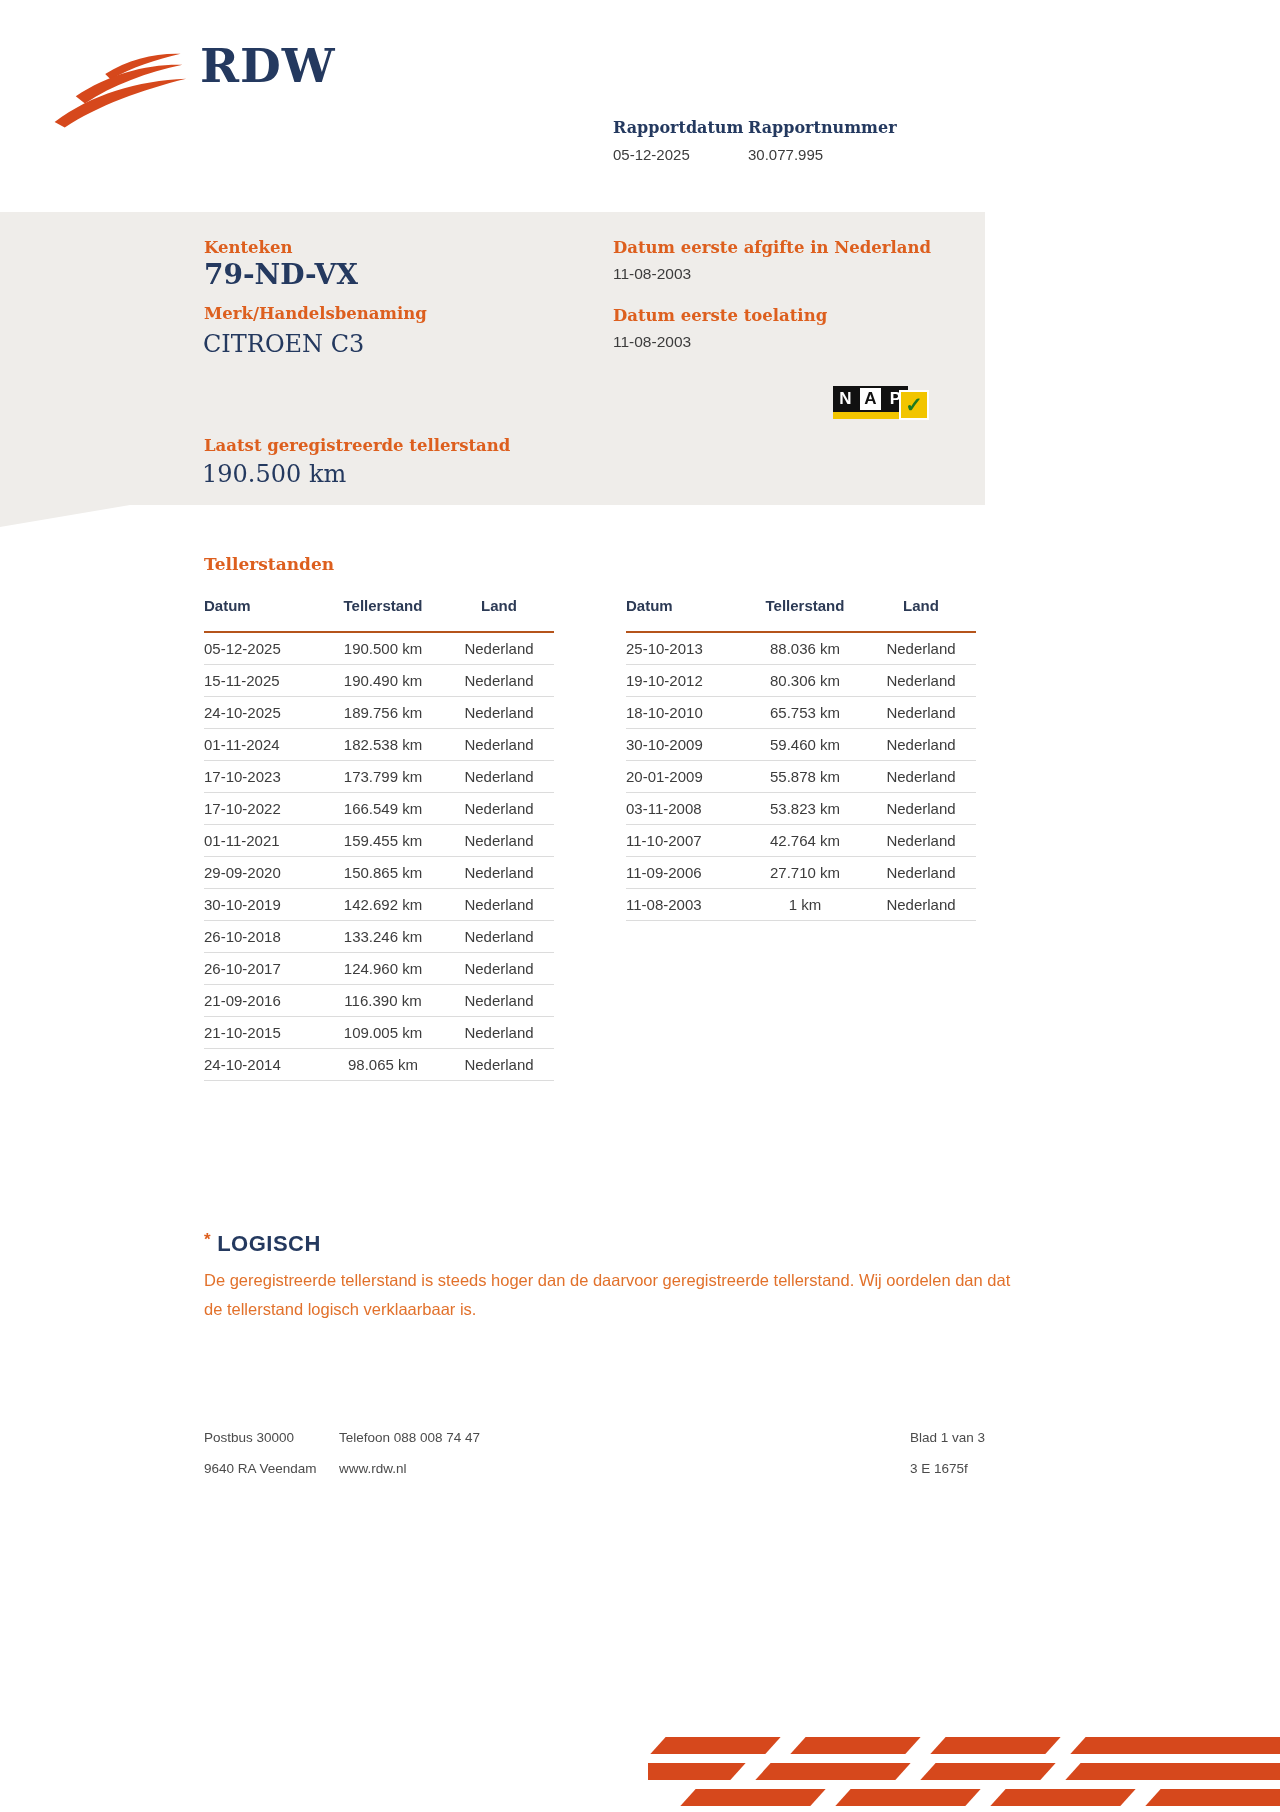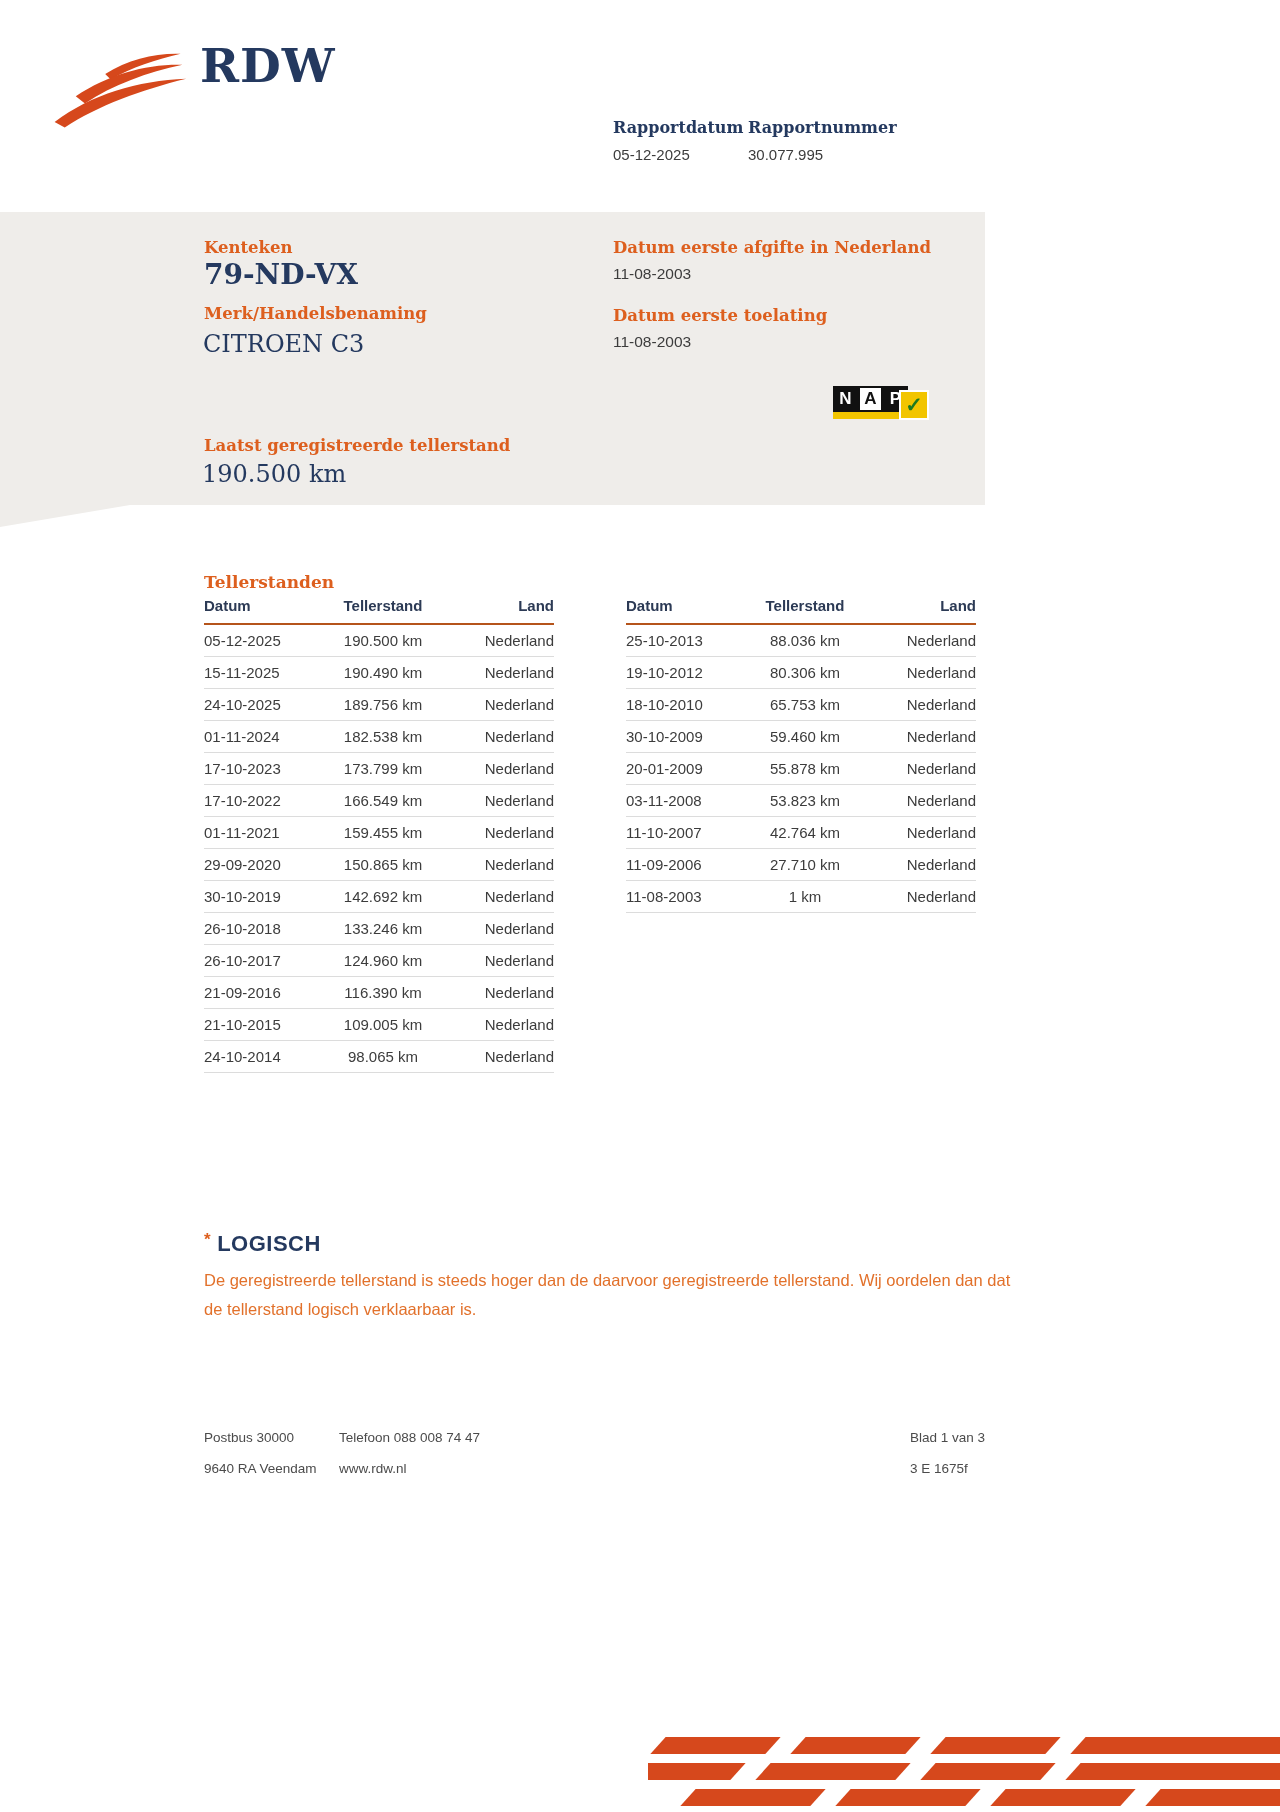--- a/index.html
+++ b/index.html
@@ -79,35 +79,35 @@
   .nap-underline { position:absolute; left:0; top:26px; width:75px; height:7px; background:#F2C500; }
   .nap-check {
     position:absolute; left:66px; top:4px; width:30px; height:30px;
     background:#F2C500; border:2px solid #ffffff;
     display:flex; align-items:center; justify-content:center;
     color:#1E7A1E; font-size:21px; font-weight:700;
   }
 
   
   .section-title {
-    position:absolute; left:204px; top:572px;
+    position:absolute; left:204px; top:554px;
     font-family:"DejaVu Serif", serif; font-weight:700; font-size:17px; color:#DD5F1E;
   }
   .tbl { position:absolute; top:592px; width:350px; }
   .tbl-left  { left:204px; }
   .tbl-right { left:626px; }
   table { border-collapse:collapse; width:100%; font-size:15px; color:#3C3C3C; }
   th {
     font-weight:700; color:#2C3A55; font-size:15px;
-    padding:5px 0 9px; border-bottom:2px solid #B5541B;
+    padding:5px 0 17px; border-bottom:2px solid #B5541B;
   }
   td { padding:7px 0; border-bottom:1px solid #DCDCDC; }
   th.c0, td.c0 { text-align:left;  width:118px; }
   th.c1, td.c1 { text-align:center; width:122px; }
-  th.c2, td.c2 { text-align:right; width:110px; }
+  th.c2, td.c2 { text-align:center; width:110px; }
 
   
   .logisch-heading {
     position:absolute; left:204px; top:1230px;
     font-weight:700; font-size:22px; color:#24395F; letter-spacing:0.5px;
   }
   .logisch-star { color:#DD5F1E; font-size:17px; vertical-align:6px; margin-right:6px; }
   .logisch-body {
     position:absolute; left:204px; top:1266px; width:820px;
     font-size:16.5px; line-height:1.75; color:#E2712B;

